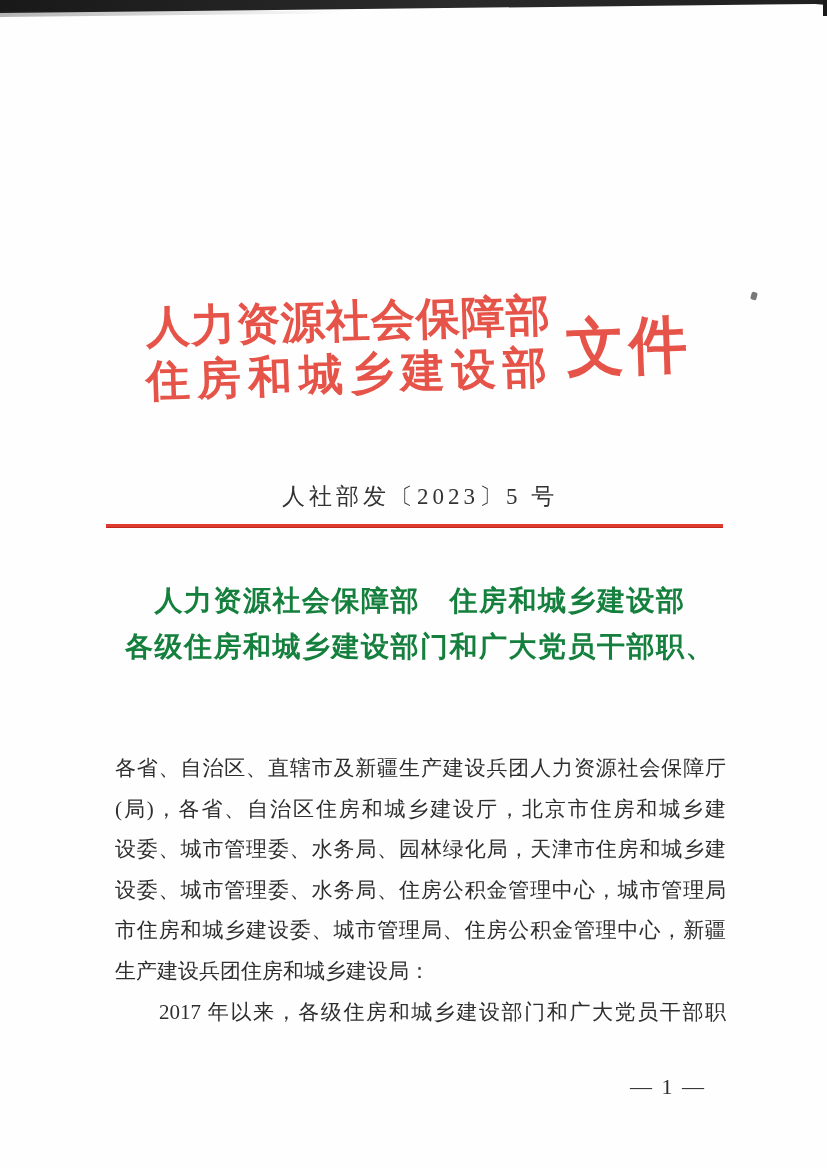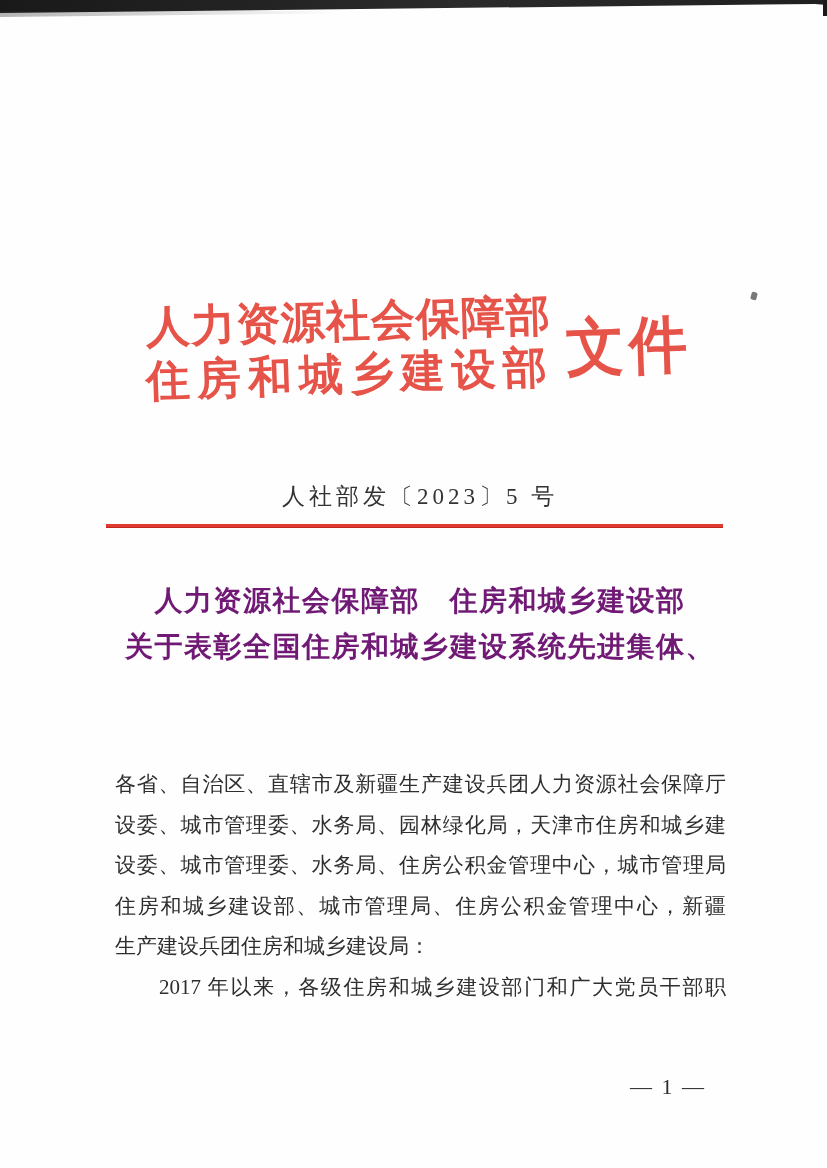--- a/index.html
+++ b/index.html
@@ -75,31 +75,31 @@
     position: absolute; left: 106px; top: 524px;
     width: 617px; height: 4px;
     background: var(--rule-red, #df3b31);
     border-bottom: 1px solid #c0281f;
   }
 
   
   .title-block {
     position: absolute; left: 112px; top: 578px;
     width: 616px; text-align: center;
-    font-weight: bold; color: #701a75;
+    font-weight: bold; color: #15803d;
   }
   .title-line {
     font-size: 28px; line-height: 46px; letter-spacing: 1.5px;
     white-space: nowrap;
   }
 
   
   .body-block {
     position: absolute; left: 115px; top: 748px;
-    width: 611px; color: #2e2e2e; margin-top: 16px;
+    width: 611px; color: #2e2e2e;
   }
   .body-line {
     font-size: 21px; line-height: 40.6px;
     text-align: justify; text-align-last: justify;
   }
   .body-line.short { text-align-last: left; }
   .body-line.indent { text-indent: 44px; }
 
   
   .page-number {
@@ -121,25 +121,26 @@
   <div class="agency-line2">住房和城乡建设部</div>
 </div>
 <div class="doc-type-label">文件</div>
 
 <div class="doc-number">人社部发〔2023〕5 号</div>
 
 <div class="red-rule"></div>
 
 <div class="title-block">
   <div class="title-line">人力资源社会保障部　住房和城乡建设部</div>
-  <div class="title-line">关于表彰全国住房和城乡建设系统先进集体、</div>
+  <div class="title-line">各级住房和城乡建设部门和广大党员干部职、</div>
 </div>
 
 <div class="body-block">
   <div class="body-line">各省、自治区、直辖市及新疆生产建设兵团人力资源社会保障厅</div>
+  <div class="body-line">(局)，各省、自治区住房和城乡建设厅，北京市住房和城乡建</div>
   <div class="body-line">设委、城市管理委、水务局、园林绿化局，天津市住房和城乡建</div>
   <div class="body-line">设委、城市管理委、水务局、住房公积金管理中心，城市管理局</div>
-  <div class="body-line">住房和城乡建设部、城市管理局、住房公积金管理中心，新疆</div>
+  <div class="body-line">市住房和城乡建设委、城市管理局、住房公积金管理中心，新疆</div>
   <div class="body-line short">生产建设兵团住房和城乡建设局：</div>
   <div class="body-line indent">2017 年以来，各级住房和城乡建设部门和广大党员干部职</div>
 </div>
 
 <div class="page-number">— 1 —</div>
 
 </body></html>

